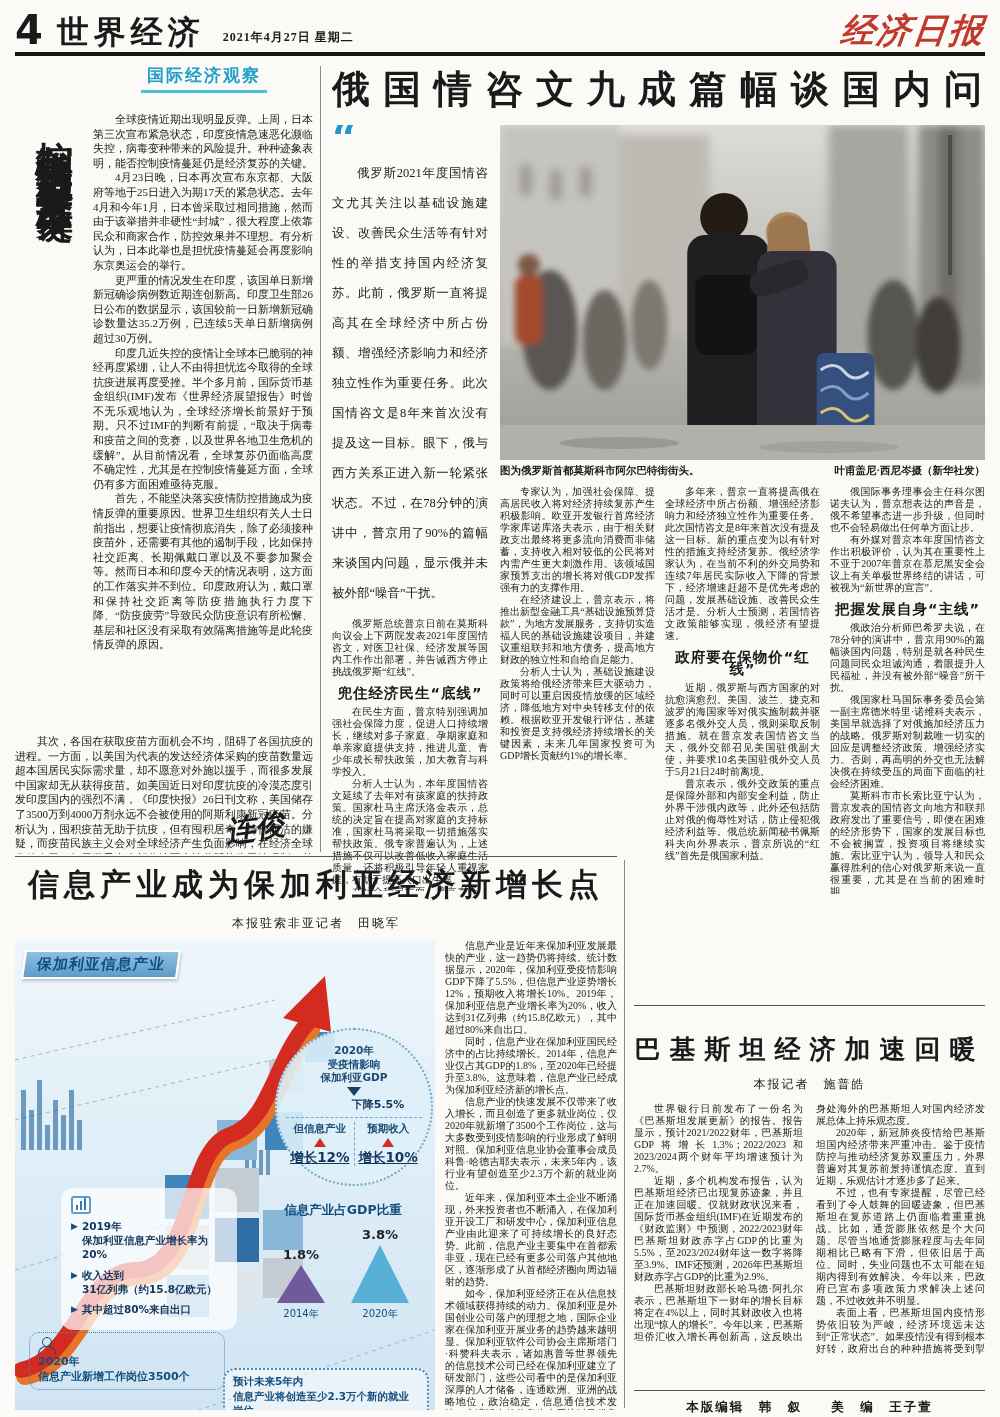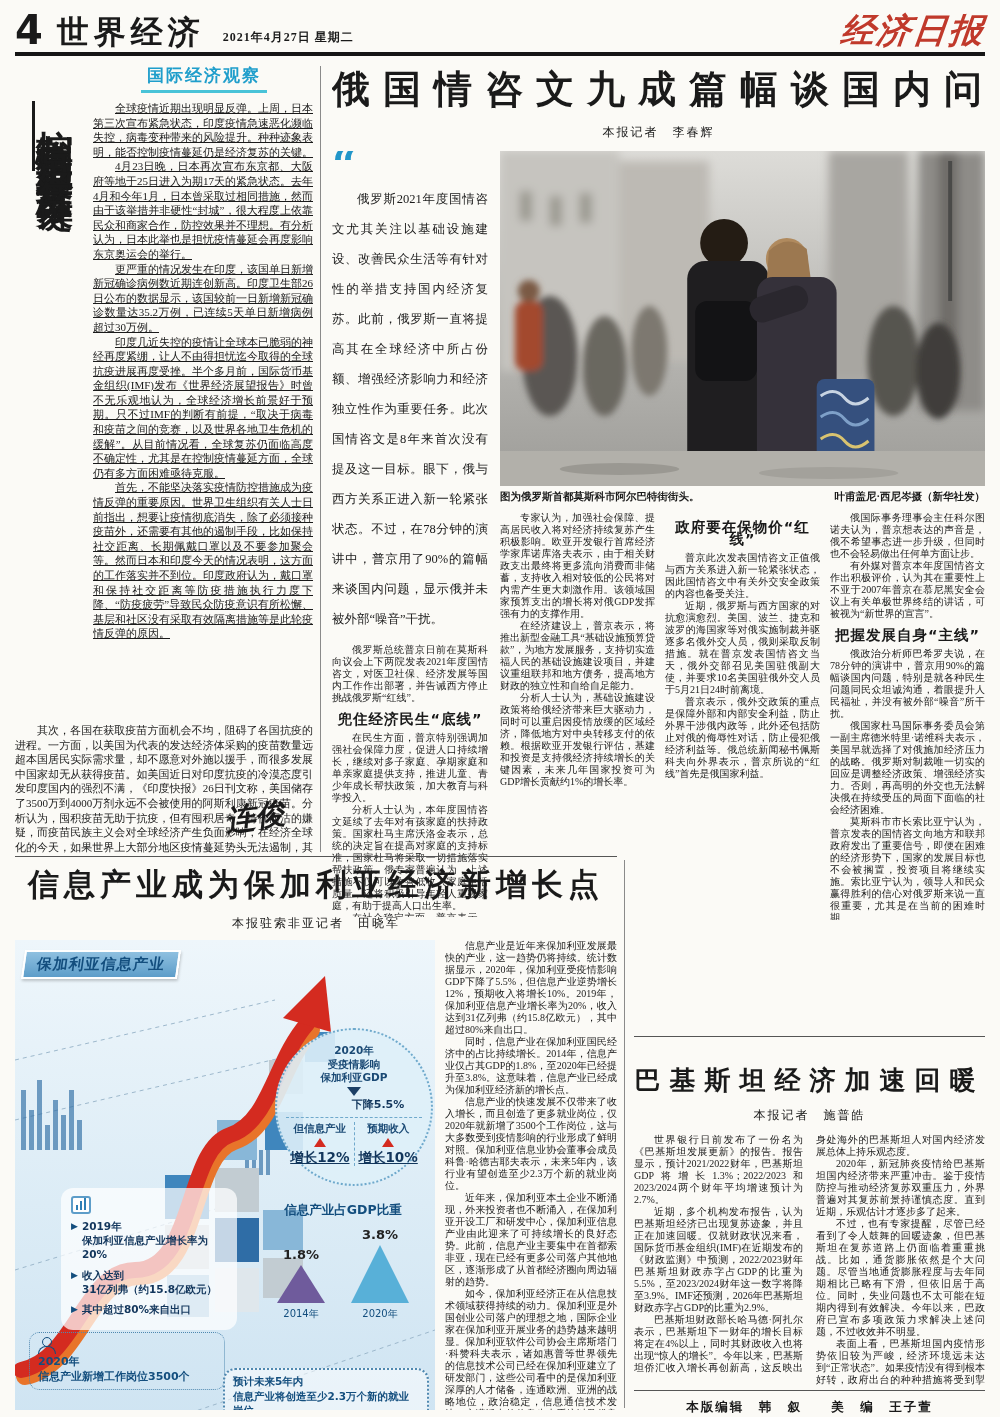--- a/index.html
+++ b/index.html
@@ -17,21 +17,21 @@
   .hdr-sec { font-family:"DejaVu Sans",sans-serif; font-weight:900; font-size:32px; letter-spacing:5px; margin-left:14px; line-height:1;}
   .hdr-date { font-size:12px; font-weight:bold; margin-left:18px; margin-bottom:2px; letter-spacing:1px;}
   .hdr-logo { margin-left:auto; color:#c0392b; font-size:34px; font-weight:bold; font-style:italic;
               letter-spacing:2px; line-height:1; transform:skewX(-6deg); }
   
   .obs { position:absolute; left:15px; top:64px; width:298px; height:790px; overflow:hidden;}
   .obs-label-wrap { text-align:center; margin-left:80px; }
   .obs-label { display:inline-block; color:#1f9ecb; font-family:"DejaVu Sans",sans-serif;
                font-weight:bold; font-size:17px; letter-spacing:2px;
                border-bottom:3px solid #49c3d8; padding:0 6px 3px; }
-  .obs-row { display:flex; margin-top:8px;text-decoration:underline; }
+  .obs-row { display:flex; margin-top:19px; }
   .obs-vhead { writing-mode:vertical-rl; text-orientation:upright;
                font-family:"DejaVu Sans",sans-serif; font-weight:900; font-size:37px;
                letter-spacing:5px; width:78px; height:620px; line-height:78px; overflow:hidden;}
   .obs-top { flex:1; height:578px; overflow:hidden; }
   .obs-body { font-size:11px; line-height:14.6px; text-align:justify; }
   .obs-body p { text-indent:2em; margin:0; }
   .obs-wide { margin-top:2px; height:142px; overflow:hidden; position:relative; }
   .obs-sign { position:absolute; right:28px; bottom:40px; font-size:30px; font-style:italic;
               font-weight:bold; transform:rotate(-8deg); font-family:"DejaVu Serif",serif; }
   .vrule1 { position:absolute; left:320px; top:66px; height:786px; border-left:1px solid #8a8a8a; }
@@ -108,21 +108,21 @@
         color:#134e7e; font-size:11px; font-weight:bold; line-height:1.35;}
   .ig-person { width:16px; height:16px; position:relative; margin-bottom:2px;}
   .ig-person::before { content:""; position:absolute; left:4px; top:0; width:8px; height:8px;
         border:1.5px solid #134e7e; border-radius:50%;}
   .ig-person::after { content:""; position:absolute; left:0; top:9px; width:16px; height:7px;
         border:1.5px solid #134e7e; border-bottom:none; border-radius:8px 8px 0 0;}
   .ig-forecast { position:absolute; left:208px; top:428px; width:206px; z-index:5;
         border:2px dotted #4f88b0; border-radius:12px; padding:4px 8px; background:rgba(255,255,255,.55);
         color:#134e7e; font-size:10.5px; font-weight:900; line-height:1.4;}
   
-  .pk { position:absolute; left:634px; top:1036px; width:351px; height:352px;
+  .pk { position:absolute; left:634px; top:1005px; width:351px; height:352px;
         border-top:1px solid #555; padding-top:26px; overflow:hidden;}
   .pk-h1 { text-align:center; font-weight:900; font-size:26px; letter-spacing:9px; white-space:nowrap;}
   .pk-cols { margin-top:10px; column-count:2; column-gap:13px; height:262px; overflow:hidden;}
   
   .foot { position:absolute; left:634px; top:1390px; width:351px; border-top:1px solid #555;
         padding-top:8px; text-align:center; font-size:12.5px; font-weight:bold; letter-spacing:2px;}
 </style>
 </head>
 <body>
 
@@ -156,21 +156,20 @@
       <div>
           <p>其次，各国在获取疫苗方面机会不均，阻碍了各国抗疫的进程。一方面，以美国为代表的发达经济体采购的疫苗数量远超本国居民实际需求量，却不愿意对外施以援手，而很多发展中国家却无从获得疫苗。如美国近日对印度抗疫的冷漠态度引发印度国内的强烈不满，《印度快报》26日刊文称，美国储存了3500万到4000万剂永远不会被使用的阿斯利康新冠疫苗。分析认为，囤积疫苗无助于抗疫，但有囤积居奇、待价而沽的嫌疑，而疫苗民族主义会对全球经济产生负面影响，在经济全球化的今天，如果世界上大部分地区疫情蔓延势头无法遏制，其他地方也会受到影响。</p>
         </div>
       <div class="obs-sign">连俊</div>
     </div>
   </div>
   <div class="vrule1"></div>
 
   <div class="ru">
     <div class="ru-h1">俄国情咨文九成篇幅谈国内问题</div>
-    <div class="byline">本报记者　李春辉</div>
     <div class="ru-row">
       <div class="ru-c1">
         <div class="quote-mark">“</div>
         <div class="quote-text">
           <p>俄罗斯2021年度国情咨文尤其关注以基础设施建设、改善民众生活等有针对性的举措支持国内经济复苏。此前，俄罗斯一直将提高其在全球经济中所占份额、增强经济影响力和经济独立性作为重要任务。此次国情咨文是8年来首次没有提及这一目标。眼下，俄与西方关系正进入新一轮紧张状态。不过，在78分钟的演讲中，普京用了90%的篇幅来谈国内问题，显示俄并未被外部“噪音”干扰。</p>
         </div>
         <div class="news-body" style="margin-top:10px">
             <p>俄罗斯总统普京日前在莫斯科向议会上下两院发表2021年度国情咨文，对医卫社保、经济发展等国内工作作出部署，并告诫西方停止挑战俄罗斯“红线”。</p>
             <h4 class="subhead">兜住经济民生“底线”</h4>
             <p>在民生方面，普京特别强调加强社会保障力度，促进人口持续增长，继续对多子家庭、孕期家庭和单亲家庭提供支持，推进儿童、青少年成长帮扶政策，加大教育与科学投入。</p>
@@ -235,22 +234,22 @@
           <span>图为俄罗斯首都莫斯科市阿尔巴特街街头。</span>
           <span>叶甫盖尼·西尼岑摄（新华社发）</span>
         </div>
         <div class="ru-cols">
           <div class="ru-c2 news-body">
               <p>专家认为，加强社会保障、提高居民收入将对经济持续复苏产生积极影响。欧亚开发银行首席经济学家库诺库洛夫表示，由于相关财政支出最终将更多流向消费而非储蓄，支持收入相对较低的公民将对内需产生更大刺激作用。该领域国家预算支出的增长将对俄GDP发挥强有力的支撑作用。</p>
               <p>在经济建设上，普京表示，将推出新型金融工具“基础设施预算贷款”，为地方发展服务，支持切实造福人民的基础设施建设项目，并建议重组联邦和地方债务，提高地方财政的独立性和自给自足能力。</p>
               <p>分析人士认为，基础设施建设政策将给俄经济带来巨大驱动力，同时可以重启因疫情放缓的区域经济，降低地方对中央转移支付的依赖。根据欧亚开发银行评估，基建和投资是支持俄经济持续增长的关键因素，未来几年国家投资可为GDP增长贡献约1%的增长率。</p>
             </div>
           <div class="ru-c3 news-body">
+              <p>多年来，普京一直将提高俄在全球经济中所占份额、增强经济影响力和经济独立性作为重要任务。此次国情咨文是8年来首次没有提及这一目标。新的重点变为以有针对性的措施支持经济复苏。俄经济学家认为，在当前不利的外交局势和连续7年居民实际收入下降的背景下，经济增速赶超不是优先考虑的问题，发展基础设施、改善民众生活才是。分析人士预测，若国情咨文政策能够实现，俄经济有望提速。</p>
               <h4 class="subhead">政府要在保物价“红线”</h4>
-              <p>普京此次发表国情咨文正值俄与西方关系进入新一轮紧张状态，因此国情咨文中有关外交安全政策的内容也备受关注。</p>
               <p>近期，俄罗斯与西方国家的对抗愈演愈烈。美国、波兰、捷克和波罗的海国家等对俄实施制裁并驱逐多名俄外交人员，俄则采取反制措施。就在普京发表国情咨文当天，俄外交部召见美国驻俄副大使，并要求10名美国驻俄外交人员于5月21日24时前离境。</p>
               <p>普京表示，俄外交政策的重点是保障外部和内部安全利益，防止外界干涉俄内政等，此外还包括防止对俄的侮辱性对话，防止侵犯俄经济利益等。俄总统新闻秘书佩斯科夫向外界表示，普京所说的“红线”首先是俄国家利益。</p>
             </div>
           <div class="ru-c4 news-body">
               <p>俄国际事务理事会主任科尔图诺夫认为，普京想表达的声音是，俄不希望事态进一步升级，但同时也不会轻易做出任何单方面让步。</p>
               <p>有外媒对普京本年度国情咨文作出积极评价，认为其在重要性上不亚于2007年普京在慕尼黑安全会议上有关单极世界终结的讲话，可被视为“新世界的宣言”。</p>
               <h4 class="subhead">把握发展自身“主线”</h4>
               <p>俄政治分析师巴希罗夫说，在78分钟的演讲中，普京用90%的篇幅谈国内问题，特别是就各种民生问题同民众坦诚沟通，着眼提升人民福祉，并没有被外部“噪音”所干扰。</p>
               <p>俄国家杜马国际事务委员会第一副主席德米特里·诺维科夫表示，美国早就选择了对俄施加经济压力的战略。俄罗斯对制裁唯一切实的回应是调整经济政策、增强经济实力。否则，再高明的外交也无法解决俄在持续受压的局面下面临的社会经济困难。</p>
               <p>莫斯科市市长索比亚宁认为，普京发表的国情咨文向地方和联邦政府发出了重要信号，即便在困难的经济形势下，国家的发展目标也不会被搁置，投资项目将继续实施。索比亚宁认为，领导人和民众赢得胜利的信心对俄罗斯来说一直很重要，尤其是在当前的困难时期。</p>

